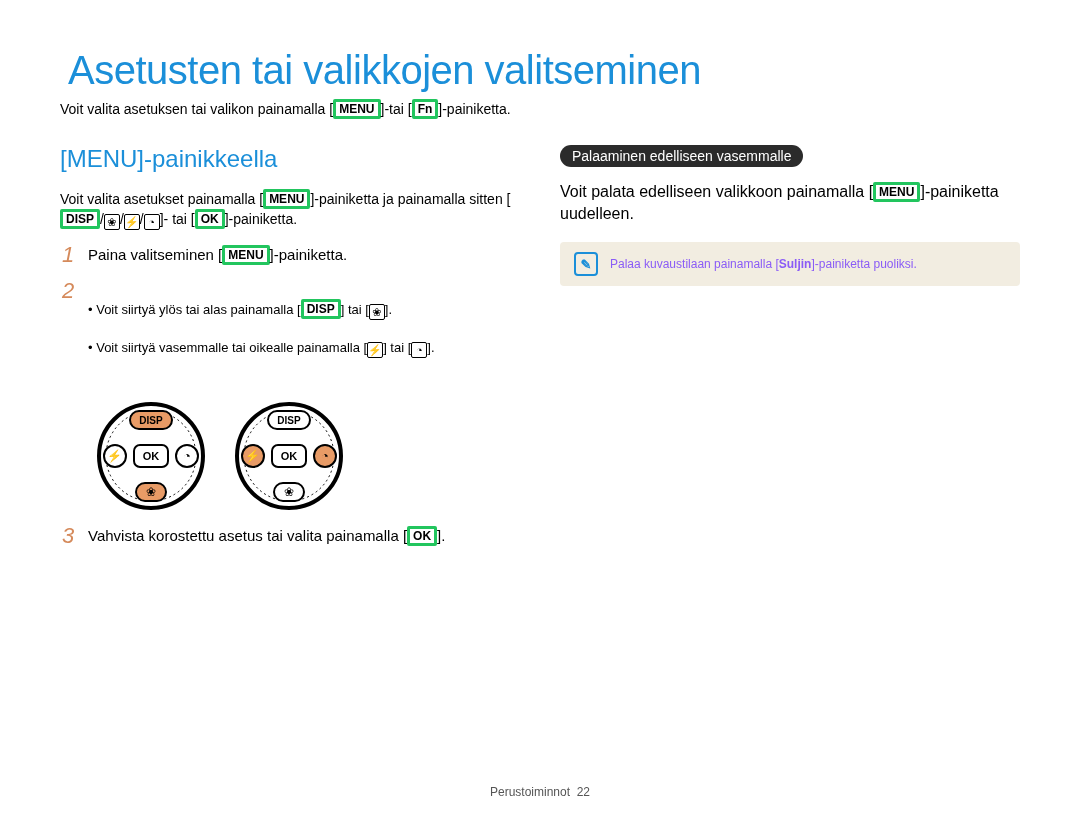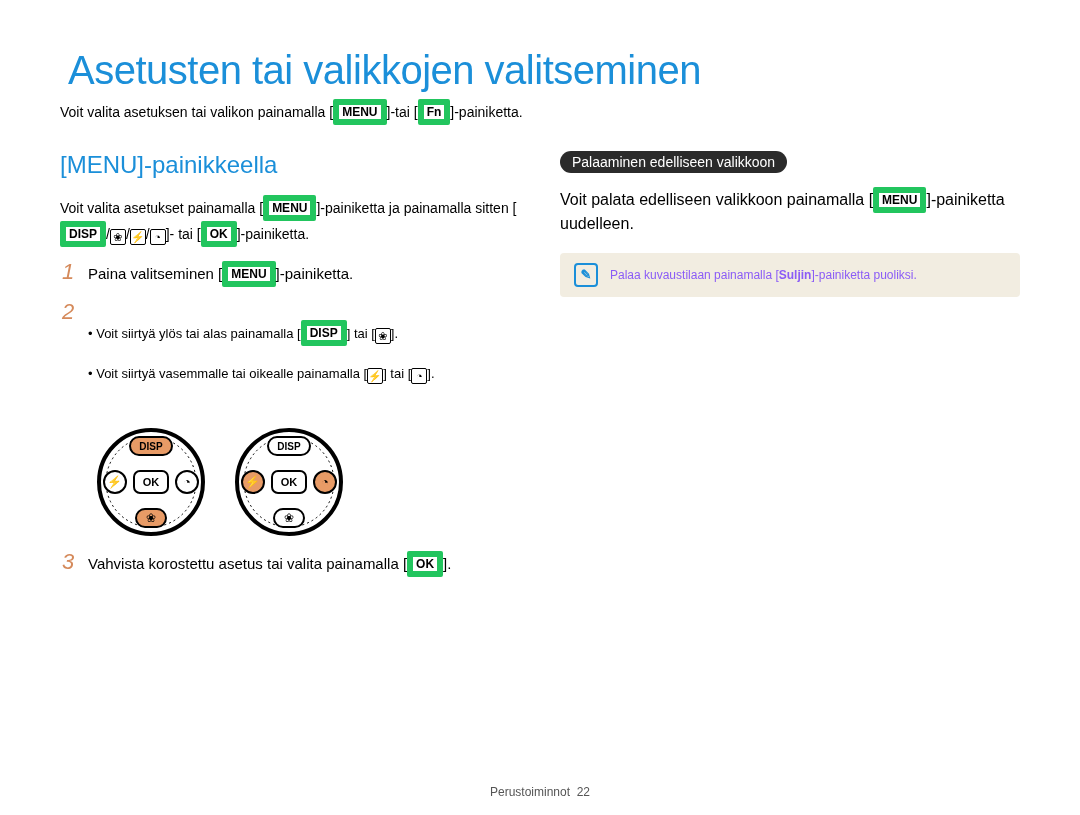--- a/index.html
+++ b/index.html
@@ -25,21 +25,21 @@
     font-weight: 400;
     margin: 0 0 6px 8px;
     letter-spacing: -0.5px;
   }
   .intro {
     font-size: 14px;
     margin: 0 0 26px 0;
   }
   .icon-label {
     display: inline-block;
-    border: 6px solid #22c55e;
+    border: 3px solid #22c55e;
     font-weight: bold;
     font-size: 12px;
     padding: 0 3px;
     line-height: 14px;
     vertical-align: 1px;
     border-radius: 2px;
   }
   .icon-glyph {
     display: inline-block;
     border: 1px solid #000;
@@ -242,21 +242,21 @@
 
       <div class="step-row">
         <div class="step-num">3</div>
         <div class="step-text">
           <span>Vahvista korostettu asetus tai valita painamalla [</span><span class="icon-label">OK</span><span>].</span>
         </div>
       </div>
     </div>
 
     <div class="col">
-      <div class="pill">Palaaminen edelliseen valikkoon</div>
+      <div class="pill">Palaaminen edelliseen vasemmalle</div>
       <p class="para" style="font-size:16px">
         <span>Voit palata edelliseen valikkoon painamalla [</span><span class="icon-label">MENU</span><span>]-painiketta uudelleen.</span>
       </p>
       <div class="note-box">
         <div class="note-icon">✎</div>
         <div class="note-text">
           <span>Palaa kuvaustilaan painamalla [</span><span class="bold">Suljin</span><span>]-painiketta puoliksi.</span>
         </div>
       </div>
     </div>

